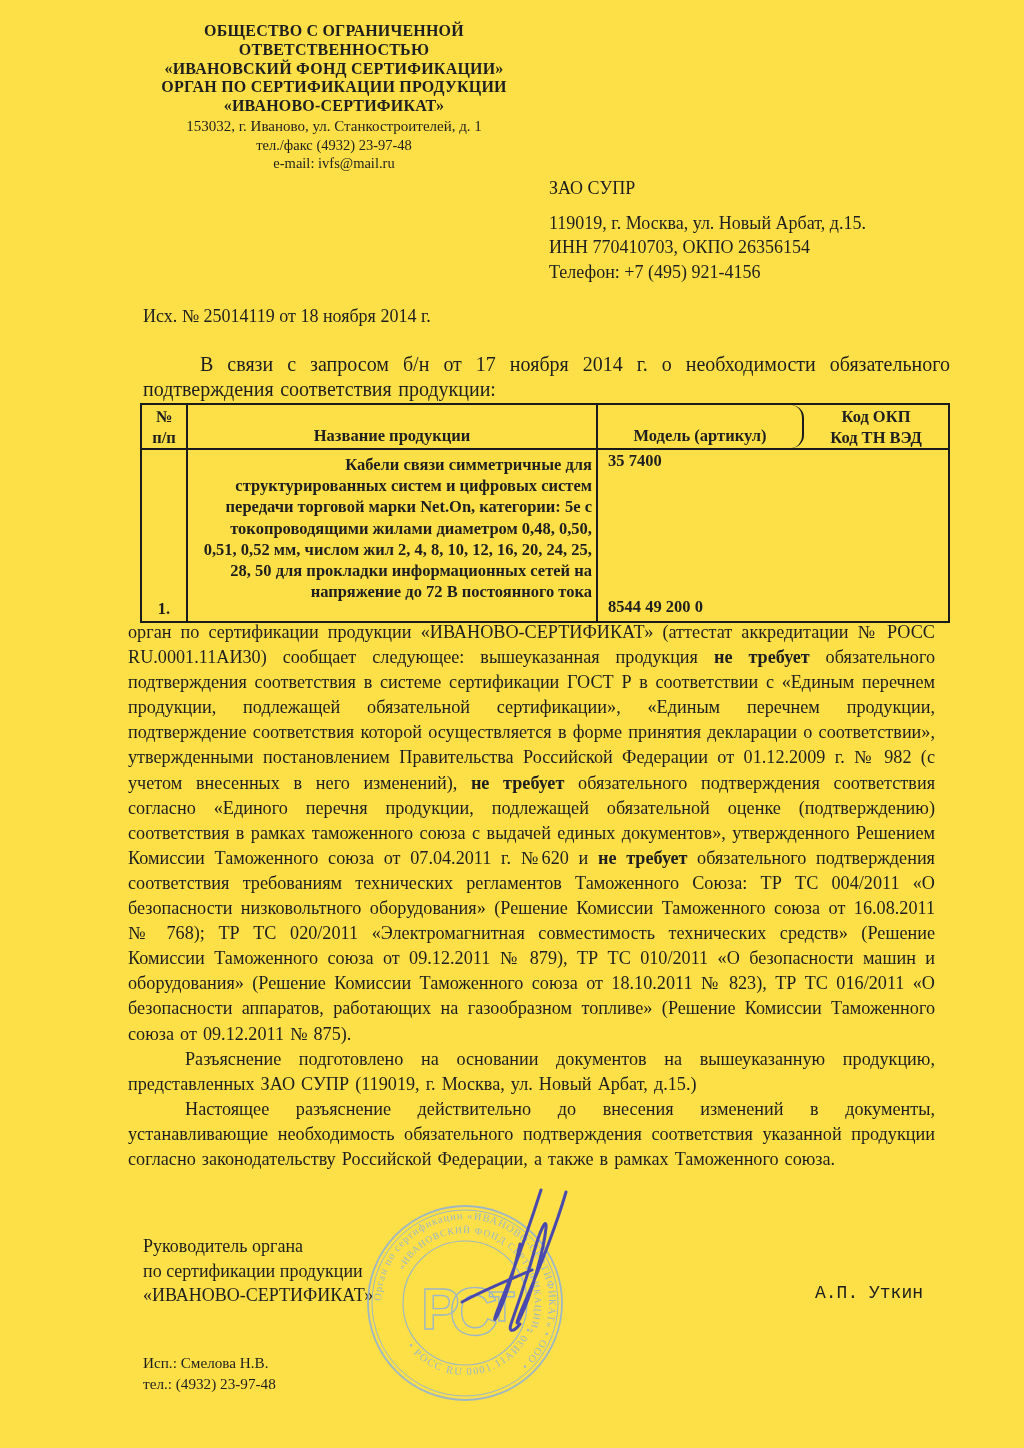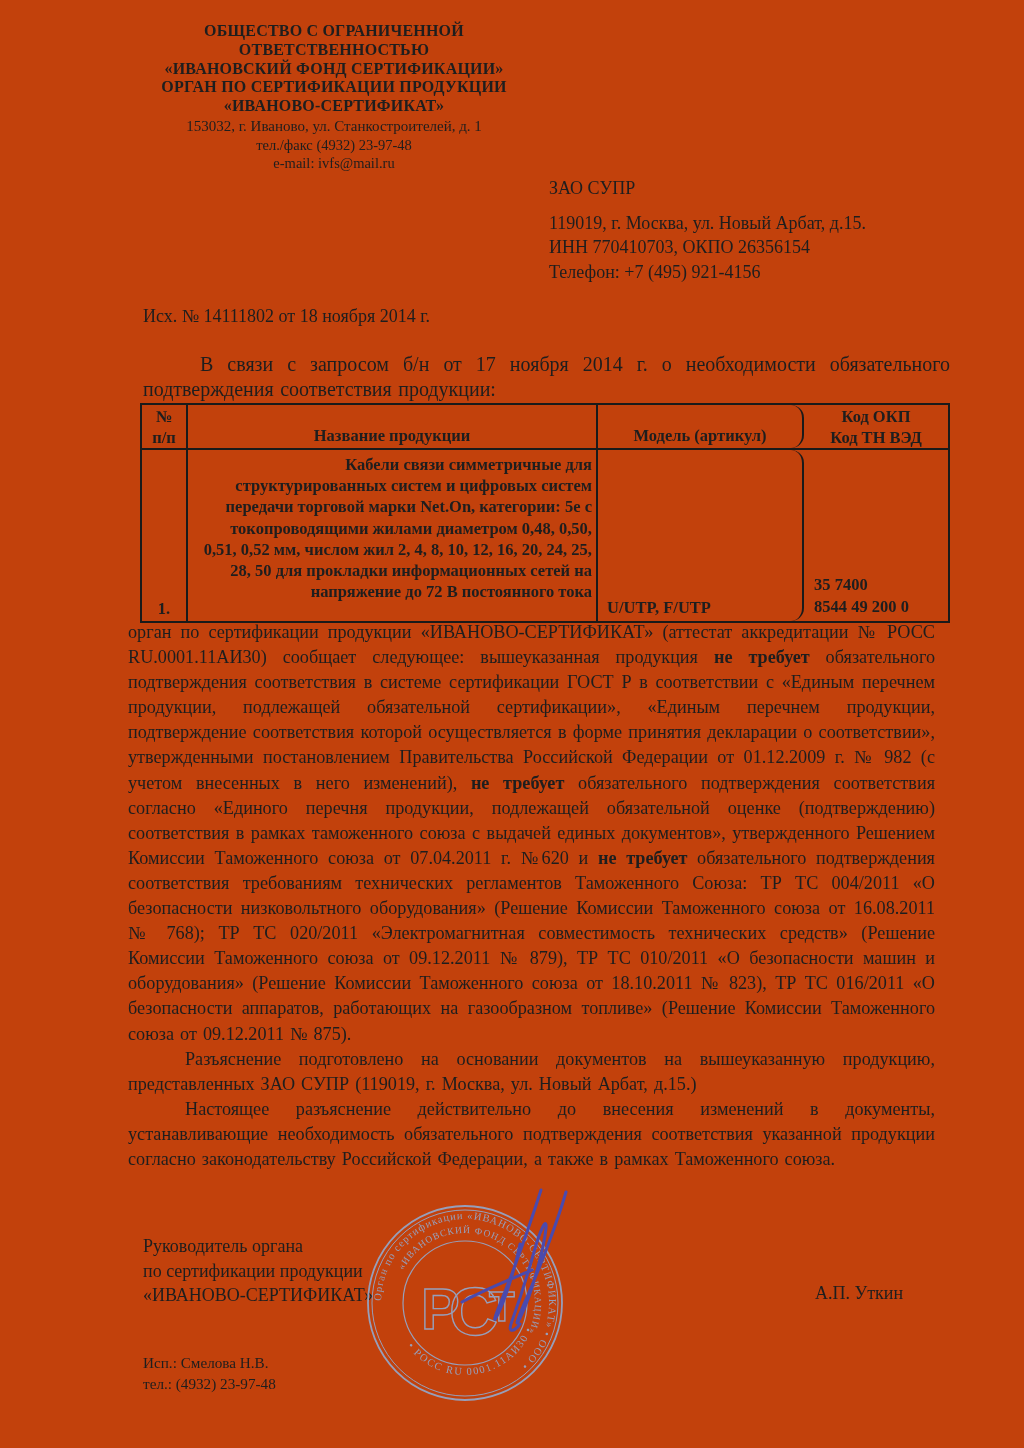--- a/index.html
+++ b/index.html
@@ -1,21 +1,21 @@
 <!DOCTYPE html>
 <html><head>
 <meta charset="utf-8">
 <style>
   * { margin:0; padding:0; box-sizing:border-box; }
   html,body { background:#e8e8e8; }
   .page {
     position:relative;
     width:1024px; height:1448px;
     margin:0 auto;
-    background:#c2410c;
+    background:#fde047;
     font-family:"Liberation Serif", serif;
     color:#1e1e1e;
     overflow:hidden;
   }
   .abs { position:absolute; }
 
   
   .sender { left:148px; top:22px; width:372px; text-align:center; }
   .sender .org { font-weight:bold; font-size:16px; line-height:18.8px; letter-spacing:.2px; }
   .sender .addr { font-size:15px; line-height:19px; margin-top:1px; }
@@ -42,31 +42,31 @@
   .c1 { width:46px; }
   .c2 { width:410px; }
   .c3 { width:206px;border-radius:13px; }
   .c4 { flex:1; }
   .cell { display:flex; flex-direction:column; font-weight:bold; font-size:16.5px; }
   .t-head .cell { align-items:center; justify-content:flex-start; line-height:21px; padding-top:1px; }
   .t-head .to-bottom { justify-content:flex-end; padding-bottom:2px; }
   .t-data .c1 { justify-content:flex-end; align-items:center; padding-bottom:2px; }
   .t-data .c2 { padding:4px 4px 0 9px; line-height:21.2px; text-align:right; }
   .t-data .c3 { justify-content:flex-end; padding:0 0 3px 9px; }
-  .t-data .c4 { justify-content:flex-end; padding:0 0 3px 10px; line-height:22px;margin-top:8px; }
+  .t-data .c4 { justify-content:space-between; padding:0 0 3px 10px; line-height:22px; }
 
   
   .bodytext { left:128px; top:620px; width:807px; font-size:18.2px; line-height:25.1px;
               text-align:justify; word-spacing:1.5px; }
   .bodytext p { margin:0; }
   .bodytext b { font-weight:bold; }
 
   
   .sig-title { left:143px; top:1234px; font-size:18px; line-height:24.6px; }
-  .sig-name  { left:815px; top:1283px; font-size:18px; }
+  .sig-name  { left:815px; top:1283px; font-size:18px;font-family:Liberation Mono, monospace; }
 
   .stamp-svg { left:363px; top:1201px; opacity:.85; }
   .sign-svg  { left:448px; top:1186px; }
 
   .footer { left:143px; top:1352px; font-size:15.2px; line-height:21px; }
 </style>
 </head>
 <body>
 
 <div class="page">
@@ -82,21 +82,21 @@
     <div class="mail">e-mail: ivfs@mail.ru</div>
   </div>
 
   <div class="abs recipient">
     <div class="r-name">ЗАО СУПР</div>
     <div>119019, г. Москва, ул. Новый Арбат, д.15.</div>
     <div>ИНН 770410703, ОКПО 26356154</div>
     <div>Телефон: +7 (495) 921-4156</div>
   </div>
 
-  <div class="abs reference">Исх. № 14111802  от 18 ноября 2014 г.</div>
+  <div class="abs reference">Исх. № 25014119  от 18 ноября 2014 г.</div>
 
   <div class="abs para-wrap">
     <p class="indent">В связи с запросом б/н от 17 ноября 2014 г. о необходимости обязательного подтверждения соответствия продукции:</p>
   </div>
 
   <div class="abs doc-table">
     <div class="t-row t-head">
       <div class="cell c1">
         <span>№</span>
         <span>п/п</span>
@@ -108,21 +108,20 @@
         <span>Модель (артикул)</span>
       </div>
       <div class="cell c4">
         <span>Код ОКП</span>
         <span>Код ТН ВЭД</span>
       </div>
     </div>
     <div class="t-row t-data">
       <div class="cell c1">1.</div>
       <div class="cell c2">Кабели связи симметричные для структурированных систем и цифровых систем передачи торговой марки Net.On, категории: 5е с токопроводящими  жилами диаметром 0,48, 0,50, 0,51, 0,52 мм, числом жил 2, 4, 8, 10, 12, 16, 20, 24, 25, 28, 50 для прокладки информационных сетей на напряжение до 72 В постоянного тока</div>
-      <div class="cell c3">U/UTP, F/UTP</div>
       <div class="cell c4">
         <span>35 7400</span>
         <span>8544 49 200 0</span>
       </div>
     </div>
   </div>
 
   <div class="abs bodytext">
     <p><span>орган по сертификации продукции «ИВАНОВО-СЕРТИФИКАТ» (аттестат аккредитации № РОСС RU.0001.11АИ30) сообщает следующее: вышеуказанная продукция </span><b>не требует</b><span> обязательного подтверждения соответствия в системе сертификации ГОСТ Р в соответствии с «Единым перечнем продукции, подлежащей обязательной сертификации», «Единым перечнем продукции, подтверждение соответствия которой осуществляется в форме принятия декларации о соответствии», утвержденными постановлением Правительства Российской Федерации от 01.12.2009 г.  № 982 (с учетом внесенных в него изменений), </span><b>не требует</b><span> обязательного подтверждения соответствия согласно «Единого перечня продукции, подлежащей обязательной оценке (подтверждению) соответствия в рамках таможенного союза с выдачей единых документов», утвержденного Решением Комиссии Таможенного союза от 07.04.2011 г. №620 и </span><b>не требует</b><span> обязательного подтверждения соответствия требованиям технических регламентов Таможенного Союза: ТР ТС 004/2011 «О безопасности низковольтного оборудования»  (Решение Комиссии Таможенного союза от 16.08.2011 № 768); ТР ТС 020/2011 «Электромагнитная совместимость технических средств» (Решение Комиссии Таможенного союза от 09.12.2011 № 879), ТР ТС 010/2011 «О безопасности машин и оборудования» (Решение Комиссии Таможенного союза от 18.10.2011 № 823), ТР ТС 016/2011 «О безопасности аппаратов, работающих на газообразном топливе» (Решение Комиссии Таможенного союза от 09.12.2011 № 875).</span></p>
     <p class="indent">Разъяснение подготовлено на основании документов на вышеуказанную продукцию, представленных ЗАО СУПР (119019, г. Москва, ул. Новый Арбат, д.15.)</p>

